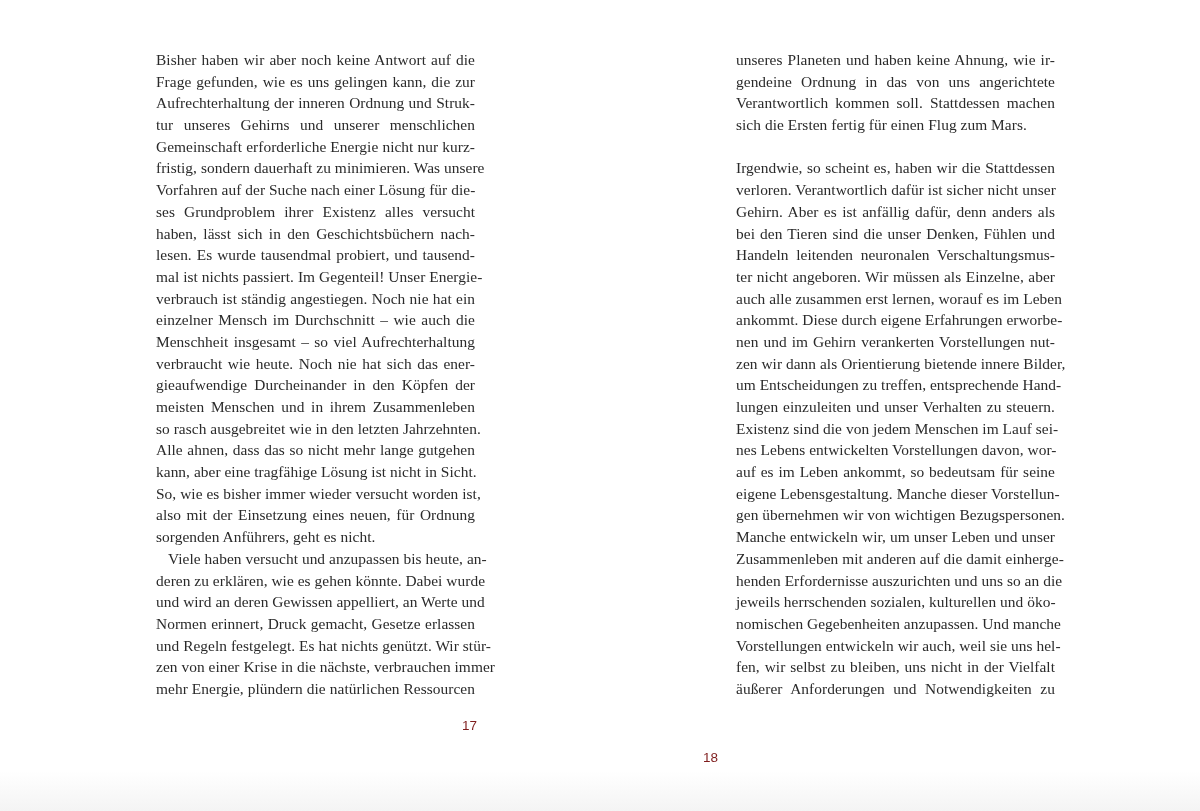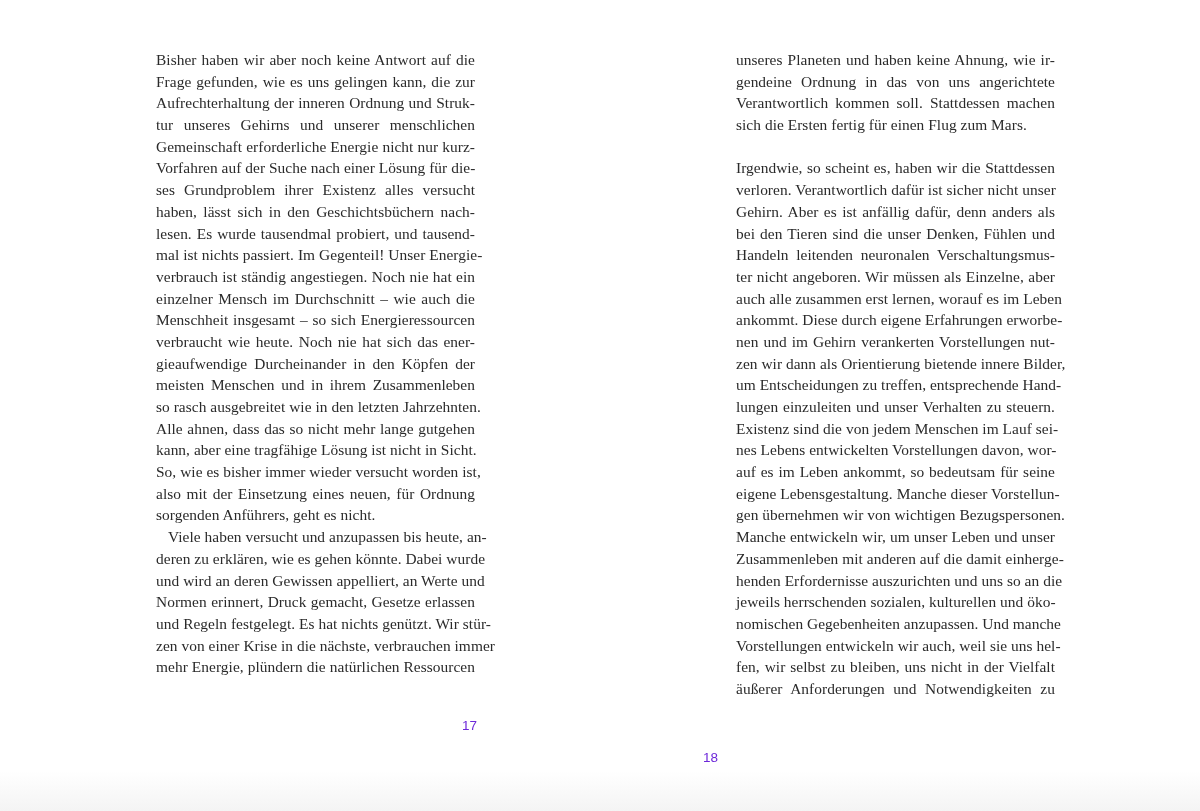--- a/index.html
+++ b/index.html
@@ -29,43 +29,44 @@
     overflow: visible;
     letter-spacing: 0.05px;
     margin-left: 33px;
   }
   .line.last { text-align-last: left; }
   .line.indent { padding-left: 12px; }
   .para-gap { height: 21.7px; }
   .page-number {
     position: absolute; top: 718px;
     font-family: "Liberation Sans", "DejaVu Sans", sans-serif;
-    font-size: 13.5px; color: #6d28d9;
+    font-size: 13.5px; color: #7f1d1d;
   }
   .page-number.left { left: 462px; }
   .page-number.right { left: 703px; margin-top: 32px; }
 </style>
 </head>
 <body>
 
 <div class="page left">
   <div>
       <span class="line">Bisher haben wir aber noch keine Antwort auf die</span>
       <span class="line">Frage gefunden, wie es uns gelingen kann, die zur</span>
       <span class="line">Aufrechterhaltung der inneren Ordnung und Struk-</span>
       <span class="line">tur unseres Gehirns und unserer menschlichen</span>
       <span class="line">Gemeinschaft erforderliche Energie nicht nur kurz-</span>
+      <span class="line">fristig, sondern dauerhaft zu minimieren. Was unsere</span>
       <span class="line">Vorfahren auf der Suche nach einer Lösung für die-</span>
       <span class="line">ses Grundproblem ihrer Existenz alles versucht</span>
       <span class="line">haben, lässt sich in den Geschichtsbüchern nach-</span>
       <span class="line">lesen. Es wurde tausendmal probiert, und tausend-</span>
       <span class="line">mal ist nichts passiert. Im Gegenteil! Unser Energie-</span>
       <span class="line">verbrauch ist ständig angestiegen. Noch nie hat ein</span>
       <span class="line">einzelner Mensch im Durchschnitt – wie auch die</span>
-      <span class="line">Menschheit insgesamt – so sich Energieressourcen</span>
+      <span class="line">Menschheit insgesamt – so viel Aufrechterhaltung</span>
       <span class="line">verbraucht wie heute. Noch nie hat sich das ener-</span>
       <span class="line">gieaufwendige Durcheinander in den Köpfen der</span>
       <span class="line">meisten Menschen und in ihrem Zusammenleben</span>
       <span class="line">so rasch ausgebreitet wie in den letzten Jahrzehnten.</span>
       <span class="line">Alle ahnen, dass das so nicht mehr lange gutgehen</span>
       <span class="line">kann, aber eine tragfähige Lösung ist nicht in Sicht.</span>
       <span class="line">So, wie es bisher immer wieder versucht worden ist,</span>
       <span class="line">also mit der Einsetzung eines neuen, für Ordnung</span>
       <span class="line last">sorgenden Anführers, geht es nicht.</span>
     </div>

